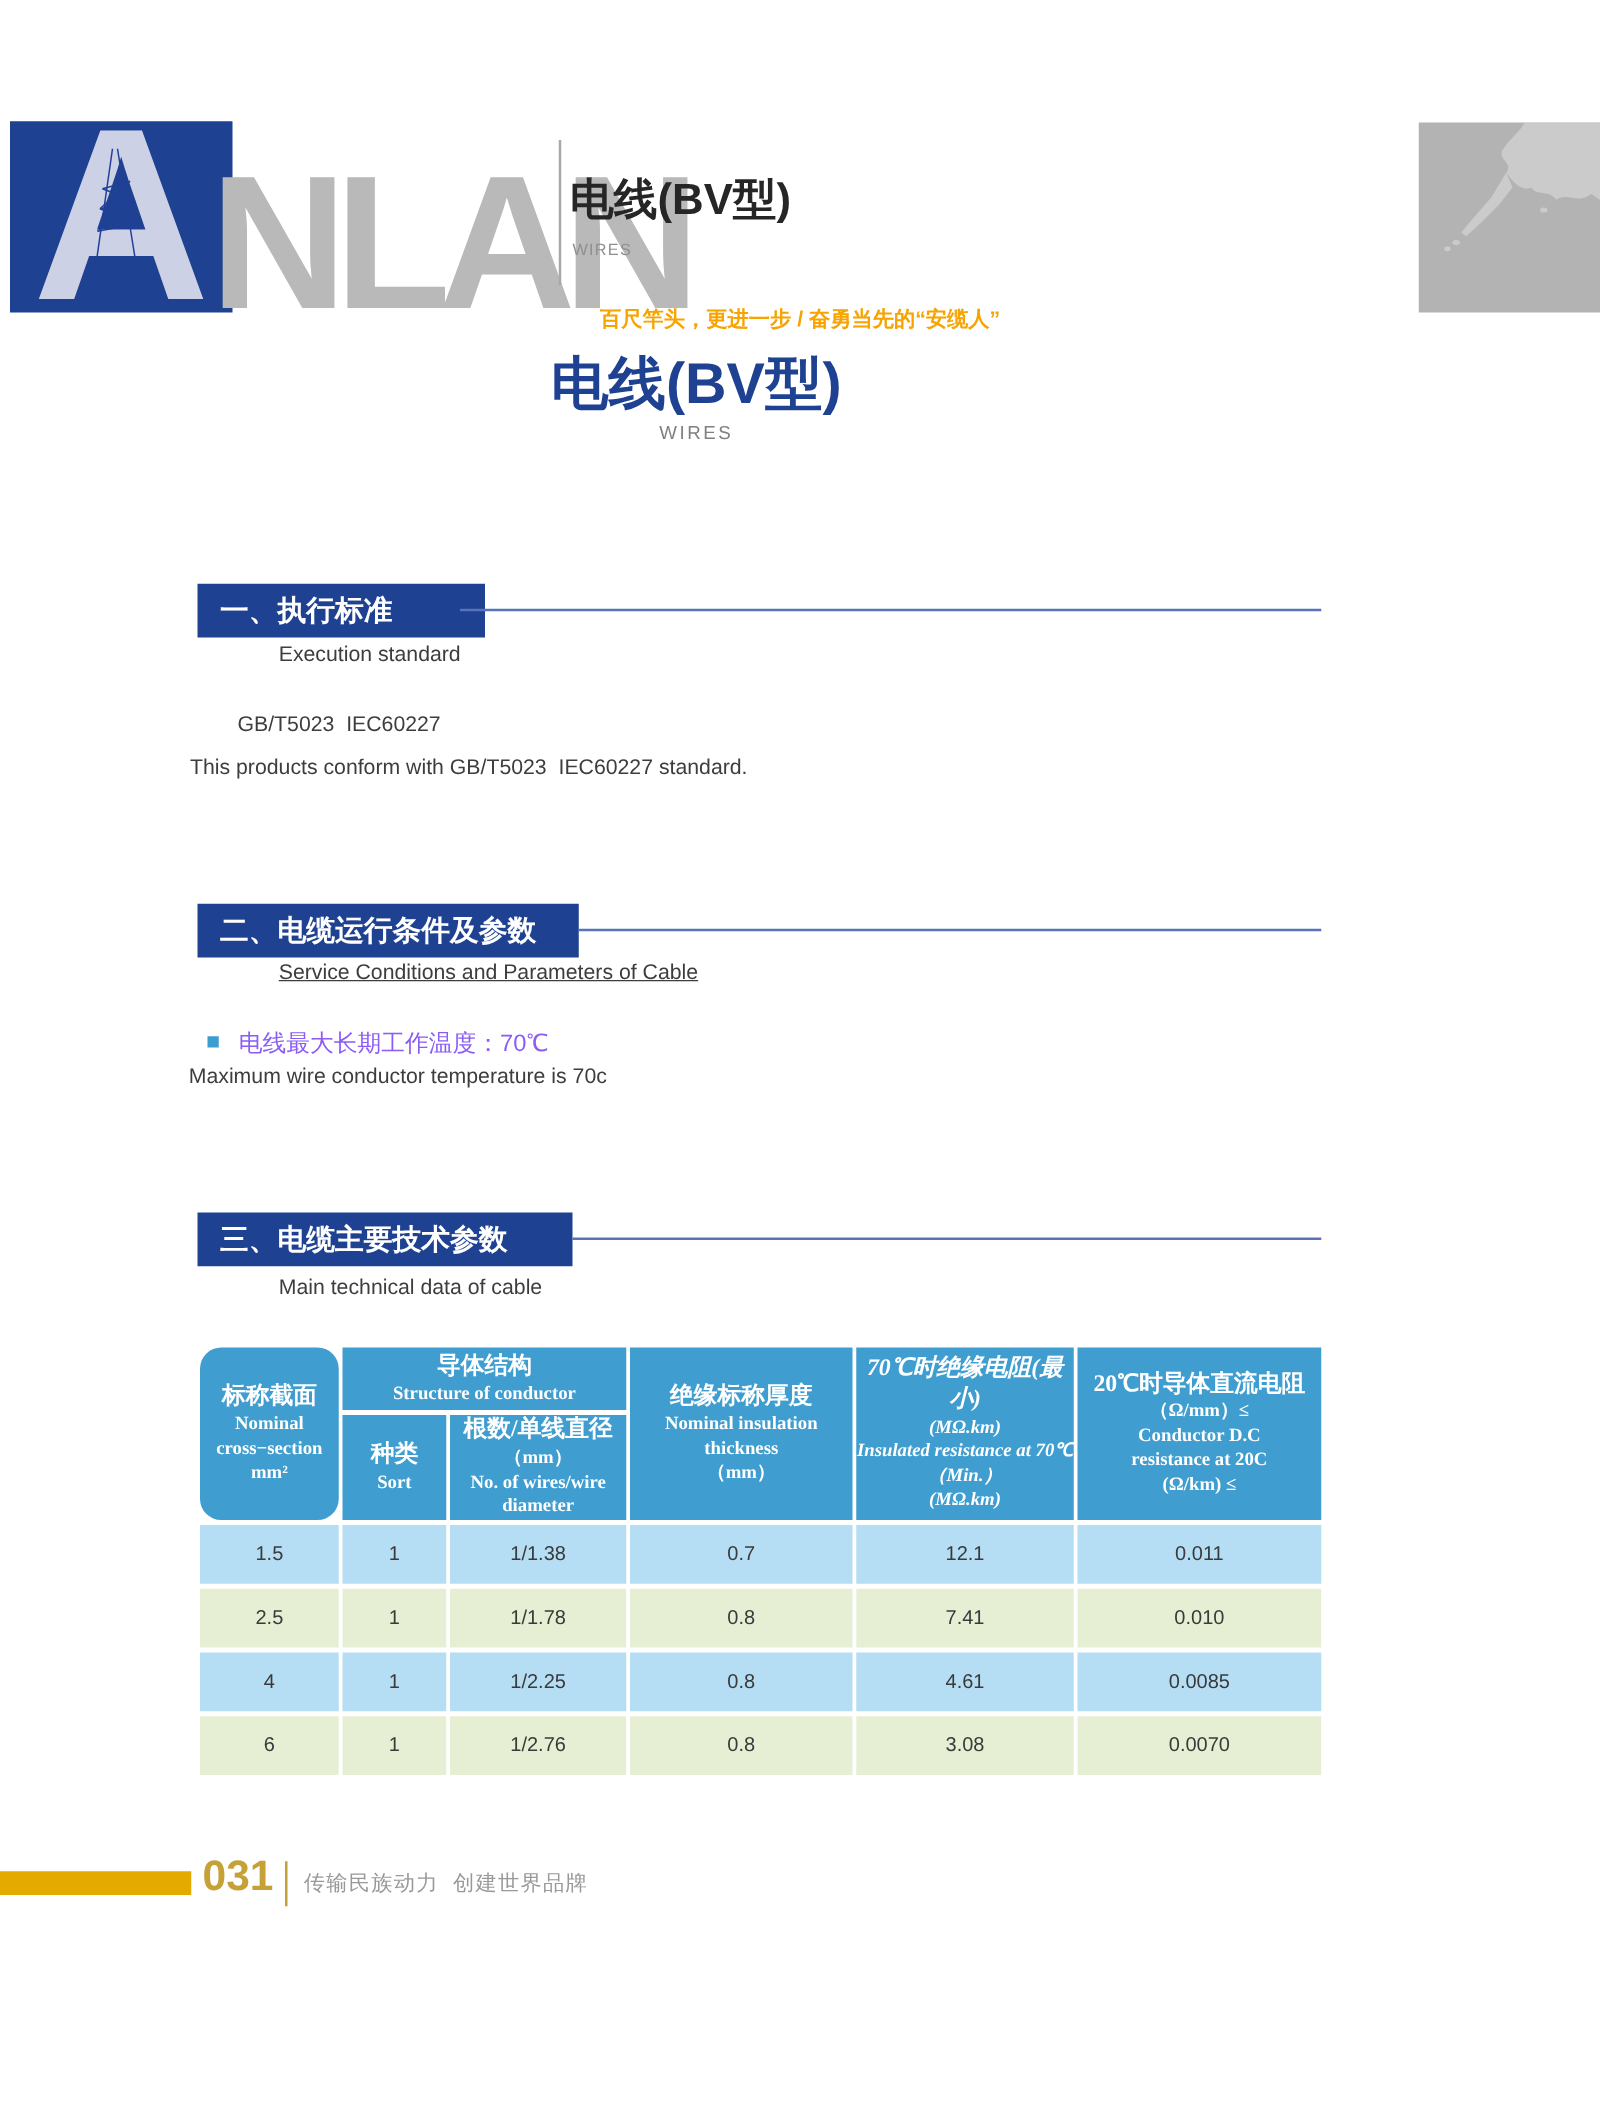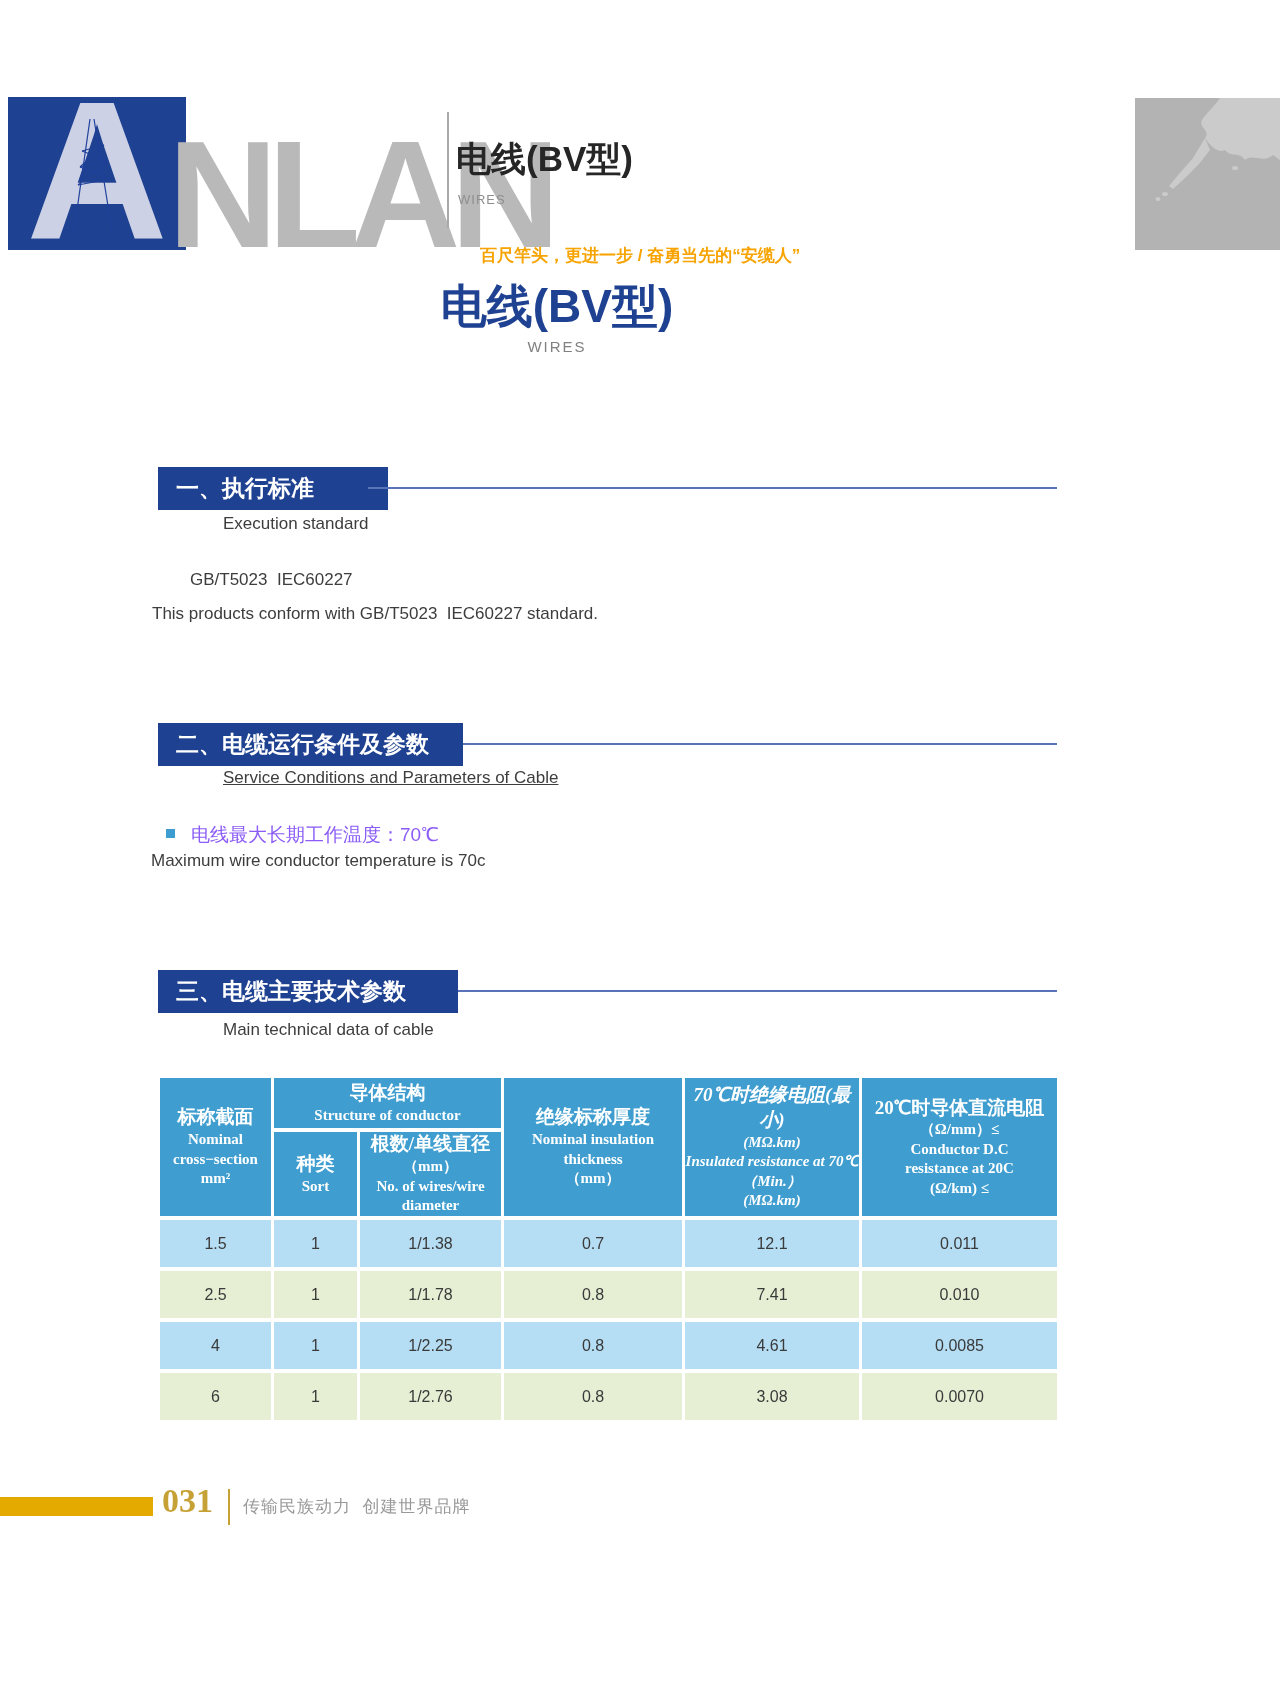--- a/index.html
+++ b/index.html
@@ -37,34 +37,34 @@
 
   
   .tbl{left:160px;top:1078px;width:897px;display:grid;
         grid-template-columns:111px 83px 141px 178px 174px 195px;
         grid-template-rows:50px 84px;grid-auto-rows:47px;gap:4px 3px;background:#fff;}
   .th{background:var(--table-header-blue,#3f9ecf);color:#fff;display:flex;flex-direction:column;
         align-items:center;justify-content:center;text-align:center;
         font-family:"Liberation Serif",serif;font-weight:bold;}
   .th-cn{font-size:19px;line-height:1.3;white-space:pre-line;}
   .th-rest{font-size:15px;line-height:1.3;white-space:pre-line;}
-  .h-col1{grid-column:1;grid-row:1/3;}
+  .h-col1{grid-column:1;grid-row:1/3;border-radius:17px;}
   .h-group{grid-column:2/4;grid-row:1;}
   .h-col2a{grid-column:2;grid-row:2;}
   .h-col2b{grid-column:3;grid-row:2;}
   .h-col3{grid-column:4;grid-row:1/3;}
   .h-col4{grid-column:5;grid-row:1/3;font-style:italic;}
   .h-col5{grid-column:6;grid-row:1/3;}
   .td{display:flex;align-items:center;justify-content:center;font-size:16px;color:#3a3a3a;}
   .row-blue{background:var(--row-blue,#b5def4);}
   .row-green{background:var(--row-green,#e6efd4);}
 
   
   .footer-bar{left:0;top:1497px;width:153px;height:19px;background:var(--footer-gold,#e4aa00);}
-  .footer-num{left:162px;top:1482px;font-family:Liberation Serif, serif;font-weight:bold;
+  .footer-num{left:162px;top:1482px;font-family:Liberation Sans, sans-serif;font-weight:bold;
         font-size:34px;color:#c6a136;}
   .footer-divider{left:228px;top:1489px;width:2px;height:36px;background:#c6a136;}
   .footer-slogan{left:243px;top:1495px;font-size:17px;color:#999;letter-spacing:1px;white-space:pre-wrap;}
 </style>
 </head>
 <body>
 
 <div class="page">
 
   <div class="abs logo-a">

